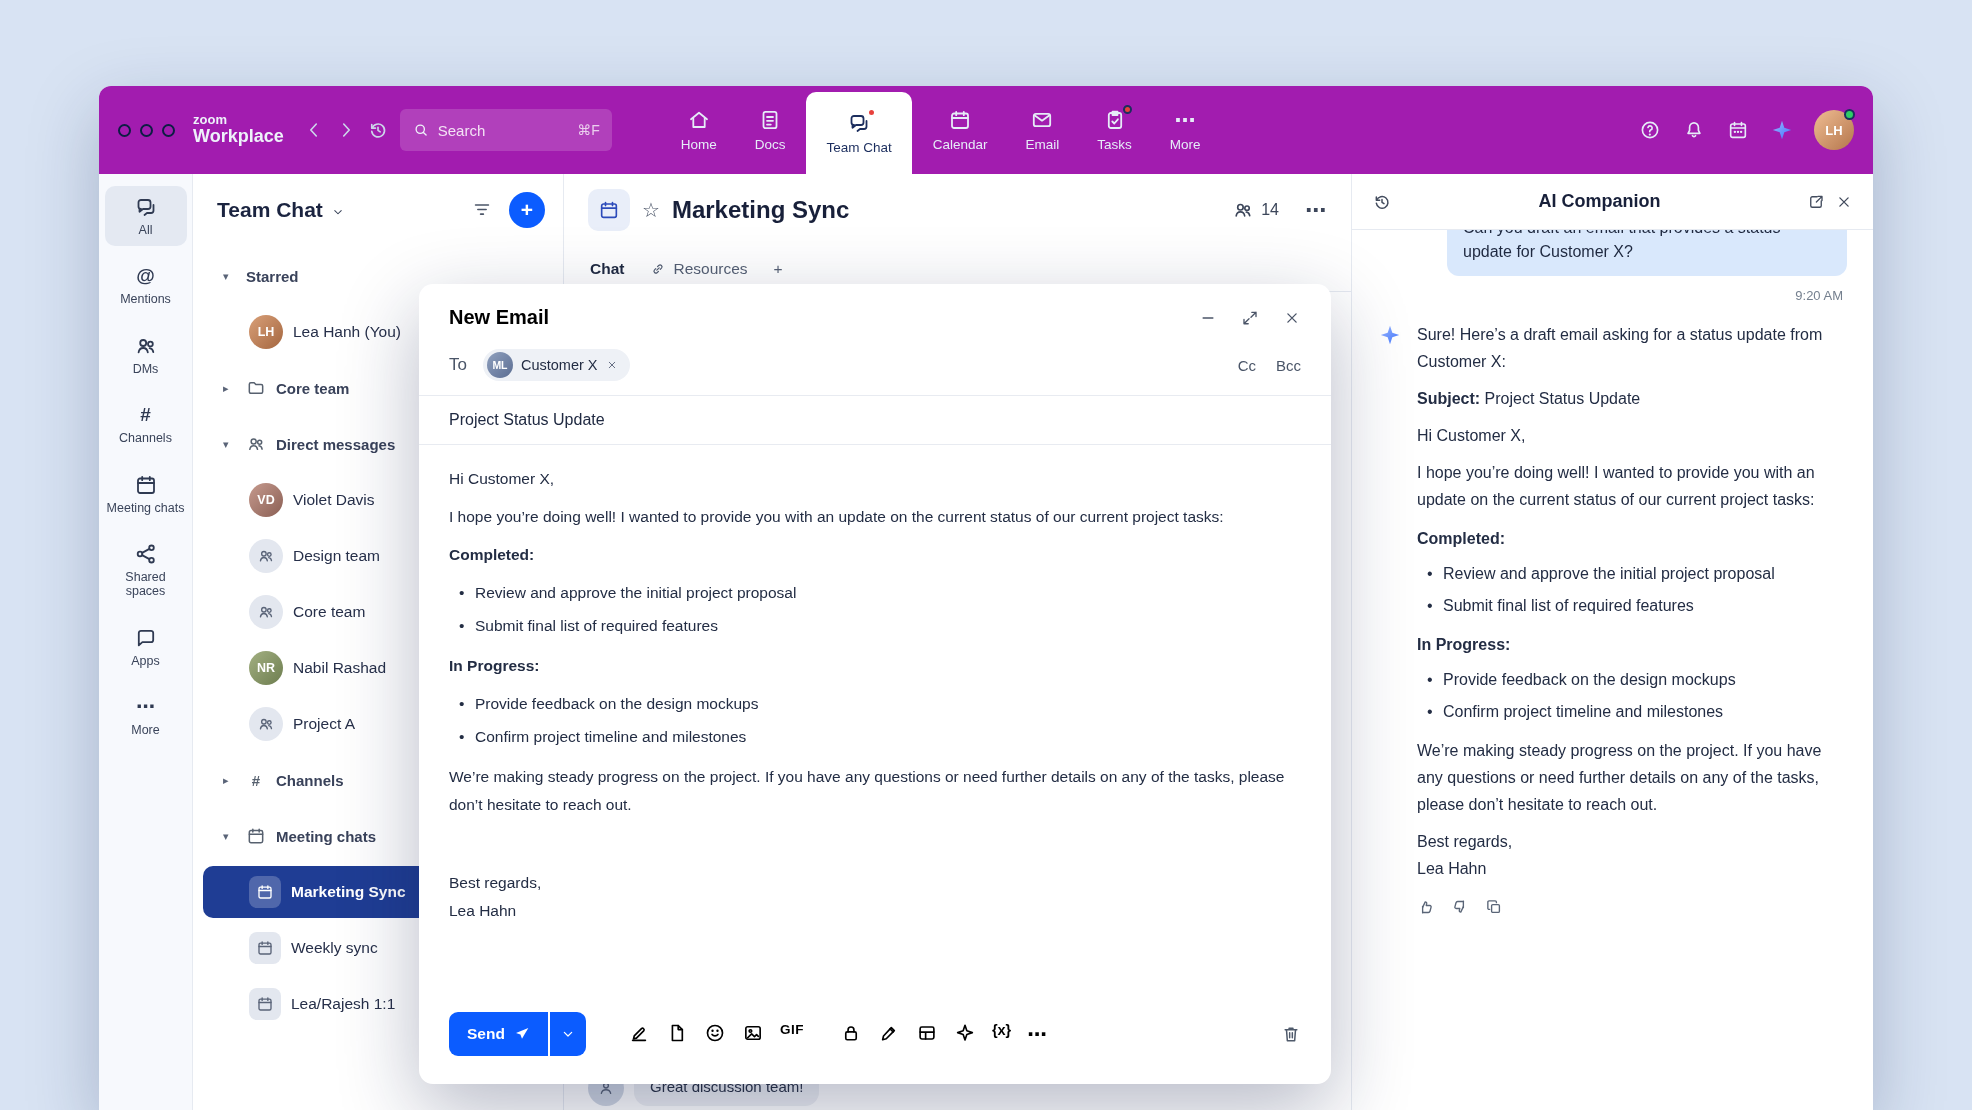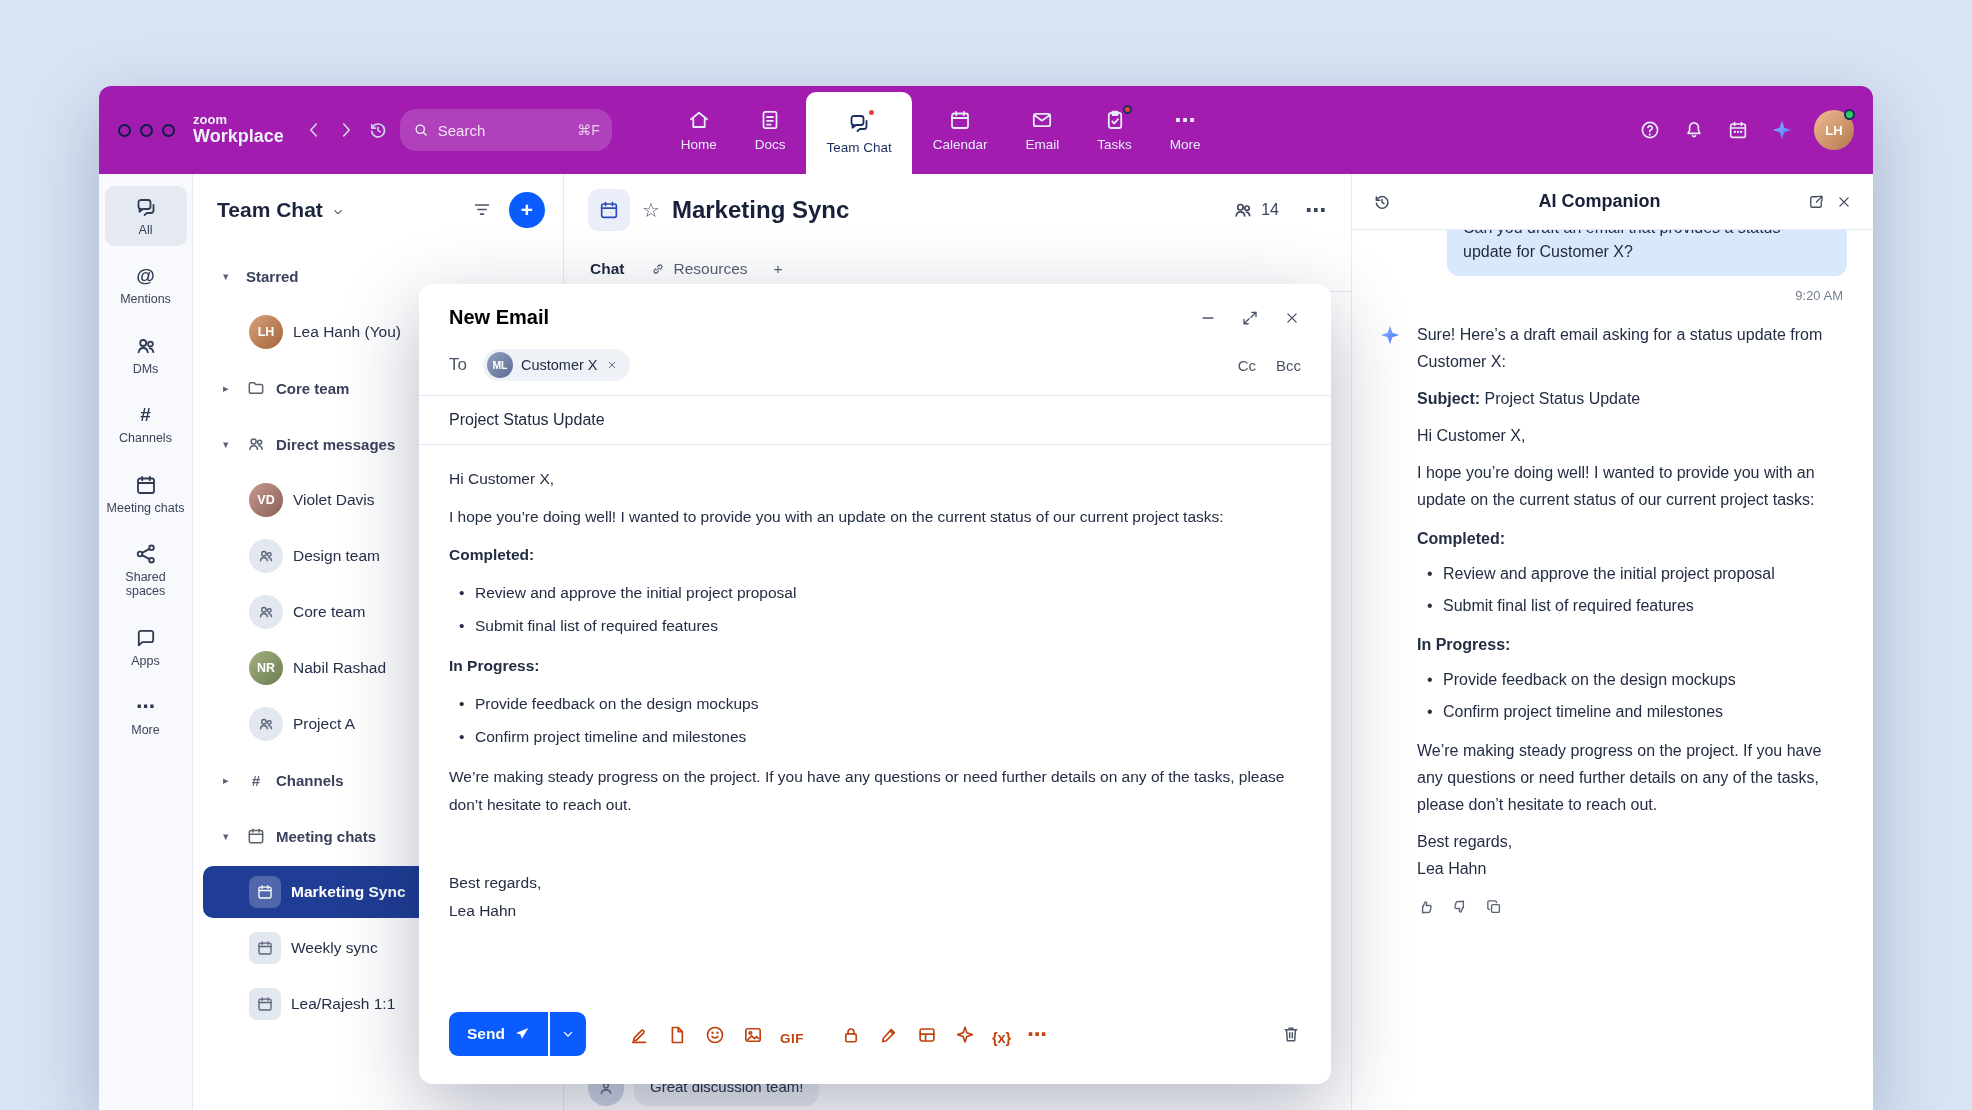--- a/index.html
+++ b/index.html
@@ -15,21 +15,21 @@
           box-shadow:0 24px 70px rgba(20,35,80,.25);display:flex;flex-direction:column;overflow:hidden}
 
   
   .topbar{height:88px;background:#a21caf;display:flex;align-items:center;padding:0 19px;color:#eef2fa;flex-shrink:0}
   .tl-group{display:flex;gap:9px;margin-right:18px}
   .tl{width:13px;height:13px;border-radius:50%;border:2px solid #0d1d44}
   .logo{line-height:1.08;margin-right:14px}
   .logo-top{font-size:13px;font-weight:700;display:block}
   .logo-bottom{font-size:18px;font-weight:700;display:block}
   .tb-btn{background:none;border:0;color:#ccd5ea;width:32px;height:32px;display:flex;align-items:center;justify-content:center;cursor:pointer}
-  .searchbox{margin-left:6px;width:212px;height:42px;border-radius:16px;background:rgba(255,255,255,.16);display:flex;align-items:center;padding:0 12px;gap:8px}
+  .searchbox{margin-left:6px;width:212px;height:42px;border-radius:6px;background:rgba(255,255,255,.16);display:flex;align-items:center;padding:0 12px;gap:8px}
   .searchbox input{background:transparent;border:0;outline:0;color:#fff;font-size:15px;width:108px;font-family:inherit}
   .searchbox input::placeholder{color:rgba(255,255,255,.85)}
   .shortcut{margin-left:auto;font-size:14px;color:rgba(255,255,255,.75)}
   .tb-nav{display:flex;align-items:center;height:100%;margin-left:52px;gap:4px}
   .nav-item{display:flex;flex-direction:column;align-items:center;gap:5px;padding:0 17px;font-size:13.5px;color:#e6ecf8;cursor:pointer}
   .nav-ico{position:relative;display:block;height:24px}
   .nav-item.active{align-self:flex-end;height:82px;background:#fff;color:#1c2e5e;border-radius:10px 10px 0 0;justify-content:center;padding:0 20px}
   .dot{position:absolute;top:-3px;right:-5px;width:9px;height:9px;border-radius:50%;background:#e8413c;border:2px solid #1c2e5e}
   .nav-item.active .dot{border-color:#fff}
   .txtico{font-size:21px;line-height:24px;font-weight:700;letter-spacing:1px}
@@ -124,21 +124,21 @@
   .ccbcc{margin-left:auto;display:flex;gap:20px;font-size:15px;color:#4a5568}
   .ccbcc span{cursor:pointer}
   .m-subj{padding:15px 30px;font-size:16px;font-weight:500;color:#202a42;border-bottom:1px solid #e8ebf1}
   .m-body{flex:1;padding:20px 30px 0;font-size:15.5px;line-height:28px;color:#232d44;overflow:hidden}
   .m-body p{margin:0 0 10px}
   .m-body .sigp{margin-top:50px}
   .m-foot{display:flex;align-items:center;padding:0 30px 28px}
   .sendgrp{display:flex}
   .send-main{display:flex;align-items:center;gap:9px;background:#0b5cff;color:#fff;border:0;height:44px;padding:0 18px;border-radius:9px 0 0 9px;font-size:15.5px;font-weight:700;cursor:pointer}
   .send-caret{width:36px;height:44px;background:#0b5cff;border:0;border-radius:0 9px 9px 0;margin-left:2px;color:#fff;display:flex;align-items:center;justify-content:center;cursor:pointer}
-  .tools{display:flex;align-items:flex-end;gap:16px;margin-left:42px;color:#c2410c}
+  .tools{display:flex;align-items:flex-start;gap:16px;margin-left:42px;color:#000000}
   .tool{background:none;border:0;color:inherit;cursor:pointer;display:flex;align-items:center}
   .tool.sep{margin-left:20px}
   .gif{font-size:13.5px;font-weight:700;letter-spacing:.5px}
   .vars{font-size:14.5px;font-weight:600}
   .tmore{font-size:20px;font-weight:700;letter-spacing:1px}
   .trash{margin-left:auto;background:none;border:0;color:#4f5a6b;cursor:pointer;display:flex}
 </style>
 </head>
 <body>
 

